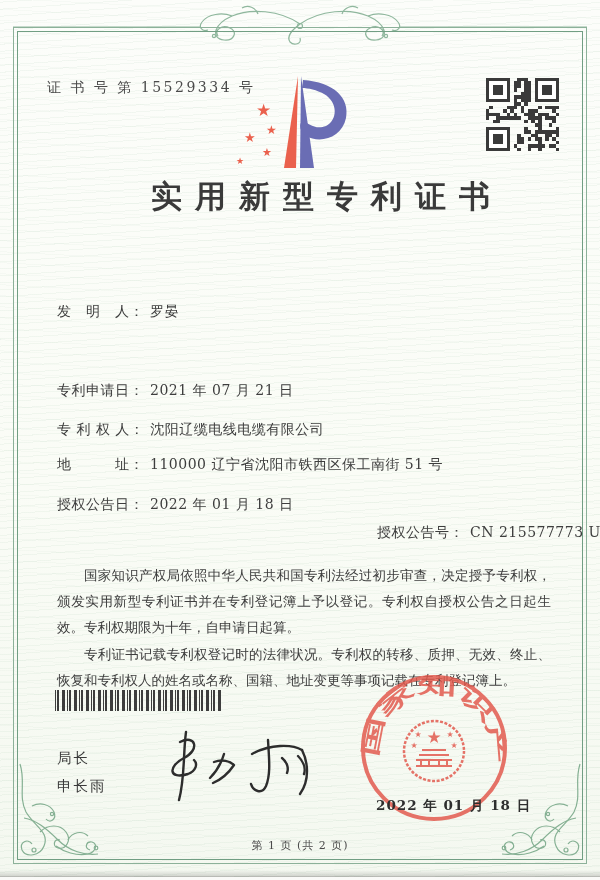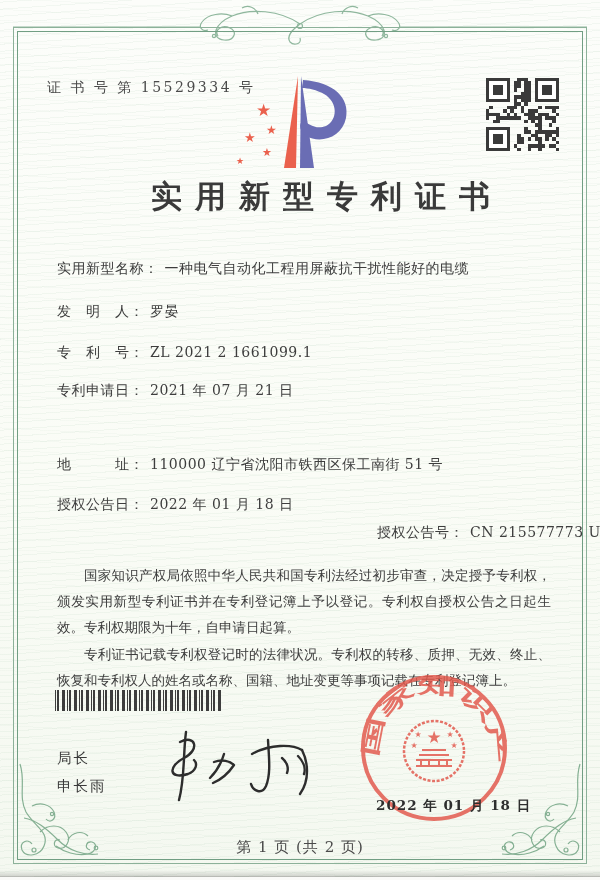--- a/index.html
+++ b/index.html
@@ -75,21 +75,21 @@
 
   .seal { position:absolute; left:357px; top:671px; opacity:0.92; }
   .seal-date {
     position:absolute; left:376px; top:797px; font-size:13.5px; color:#2e2e2e;
     letter-spacing:1px; font-weight:600;
     font-family:"DejaVu Serif","Liberation Serif",serif;
   }
 
   .footer {
     position:absolute; left:0; right:0; top:838px; text-align:center;
-    font-size:15px; color:#4a4a4a; letter-spacing:1px;
+    font-size:11px; color:#4a4a4a; letter-spacing:1px;
     font-family:"DejaVu Serif","Liberation Serif",serif;
   }
 </style>
 </head>
 <body>
 
 <div class="page">
   <div class="guilloche"></div>
 
   <svg class="ornament" style="left:0;top:0;" width="600" height="48" viewBox="0 0 600 48">
@@ -291,31 +291,28 @@
       <rect x="14" y="0" width="7" height="7" fill="#3a3a3a"></rect>
       <rect x="15" y="1" width="5" height="5" fill="#fff"></rect>
       <rect x="16" y="2" width="3" height="3" fill="#3a3a3a"></rect>
       <rect x="0" y="14" width="7" height="7" fill="#3a3a3a"></rect>
       <rect x="1" y="15" width="5" height="5" fill="#fff"></rect>
       <rect x="2" y="16" width="3" height="3" fill="#3a3a3a"></rect>
     </svg>
 
   <div class="title">实用新型专利证书</div>
 
-  <div class="field" style="top:260px">
-    <span class="lab">实用新型名称：</span><span>一种电气自动化工程用屏蔽抗干扰性能好的电缆</span>
-  </div>
   <div class="field" style="top:303px">
     <span class="lab">发　明　人：</span><span>罗晏</span>
   </div>
-  <div class="field" style="top:344px">
-    <span class="lab">专　利　号：</span><span>ZL 2021 2 1661099.1</span>
-  </div>
   <div class="field" style="top:382px">
     <span class="lab">专利申请日：</span><span>2021 年 07 月 21 日</span>
+  </div>
+  <div class="field" style="top:421px">
+    <span class="lab">专 利 权 人：</span><span>沈阳辽缆电线电缆有限公司</span>
   </div>
   <div class="field" style="top:456px">
     <span class="lab">地　　　址：</span><span>110000 辽宁省沈阳市铁西区保工南街 51 号</span>
   </div>
   <div class="field" style="top:496px; right:50px;">
     <span>
       <span class="lab">授权公告日：</span><span>2022 年 01 月 18 日</span>
     </span>
     <span class="grant-no-cell">
       <span class="lab">授权公告号：</span><span>CN 215577773 U</span>

